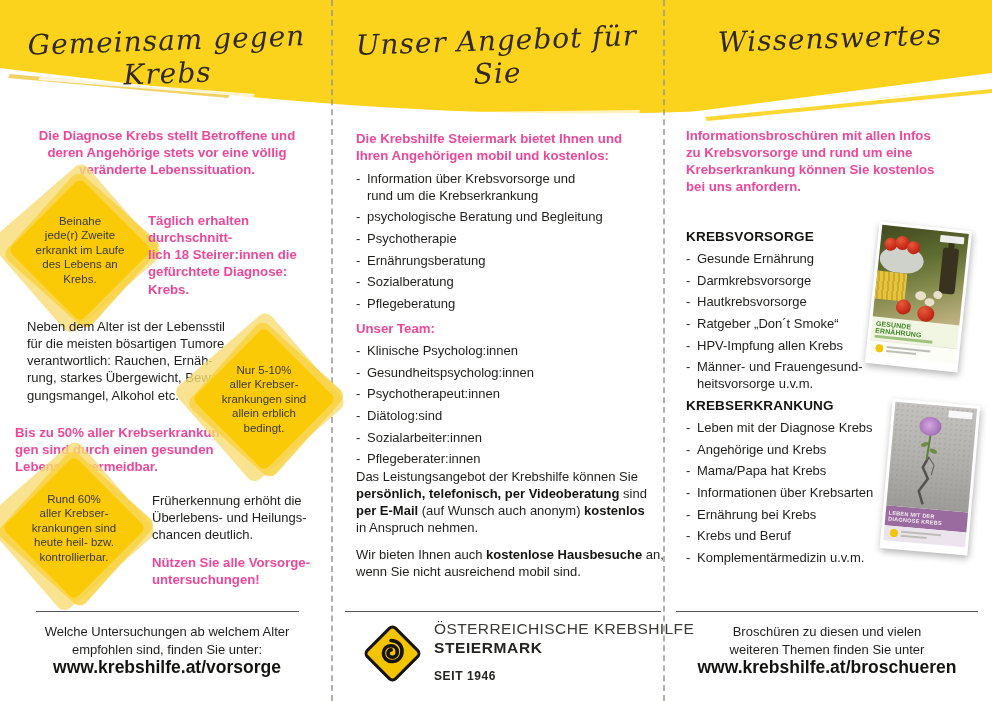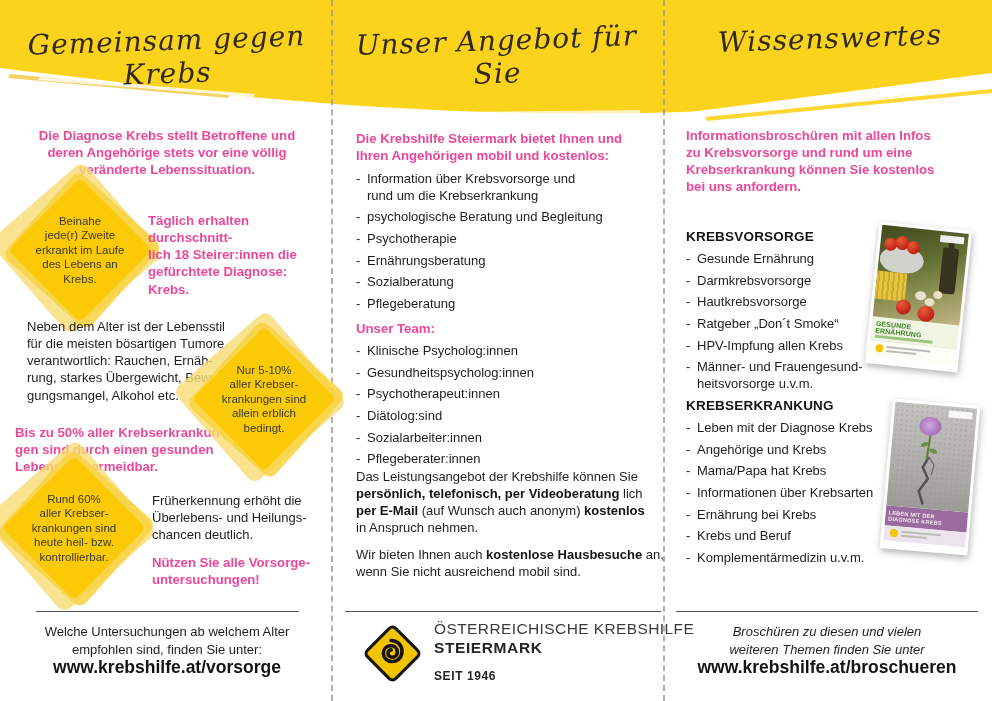--- a/index.html
+++ b/index.html
@@ -137,21 +137,21 @@
 
   
   .rule { border-top:1px solid #55555a; height:0; }
   #rule1 { left:36px;  top:611px; width:263px; }
   #rule2 { left:345px; top:611px; width:316px; }
   #rule3 { left:676px; top:611px; width:302px; }
   .foot-note { text-align:center; font-size:13px; line-height:1.35; }
   .foot-url  { text-align:center; font-size:17.5px; font-weight:700; color:#141412; }
   #f1-note { left:22px; top:623px; width:290px; }
   #f1-url  { left:22px; top:657px; width:290px; }
-  #f3-note { left:676px; top:623px; width:302px;font-style:italic; }
+  #f3-note { left:676px; top:623px; width:302px; }
   #f3-url  { left:676px; top:657px; width:302px; }
 
   
   #logo { left:362px; top:620px; display:flex; align-items:center; gap:14px; }
   .logo-mark { position:relative; width:58px; height:58px; flex:none; }
   .logo-diamond { position:absolute; left:9px; top:9px; width:37px; height:37px;
     background:#f2c402; border:3.5px solid #15130c; border-radius:6px; transform:rotate(45deg); }
   .logo-spiral { position:absolute; left:9px; top:9px; width:40px; height:40px; }
   .logo-l1 { font-size:15.5px; color:#3a3a36; letter-spacing:.4px; }
   .logo-l2 { font-size:15.5px; font-weight:700; color:#232320; letter-spacing:.6px; margin-top:1px; }
@@ -293,21 +293,21 @@
       <span class="dash"></span>
       <span class="txt">Sozialarbeiter:innen</span>
     </div>
   <div class="li">
       <span class="dash"></span>
       <span class="txt">Pflegeberater:innen</span>
     </div>
 </div>
 
 <div id="p2-offer" class="abs para pre"><span>Das Leistungsangebot der Krebshilfe können Sie
-</span><span class="b">persönlich, telefonisch, per Videoberatung</span><span> lich
+</span><span class="b">persönlich, telefonisch, per Videoberatung</span><span> sind
 </span><span class="b">per E-Mail</span><span> (auf Wunsch auch anonym) </span><span class="b">kostenlos</span><span>
 in Anspruch nehmen.</span></div>
 <div id="p2-visits" class="abs para pre"><span>Wir bieten Ihnen auch </span><span class="b">kostenlose Hausbesuche</span><span> an,
 wenn Sie nicht ausreichend mobil sind.</span></div>
 
 <div id="rule2" class="abs rule"></div>
 
 <div id="logo" class="abs">
   <div class="logo-mark">
     <div class="logo-diamond"></div>

